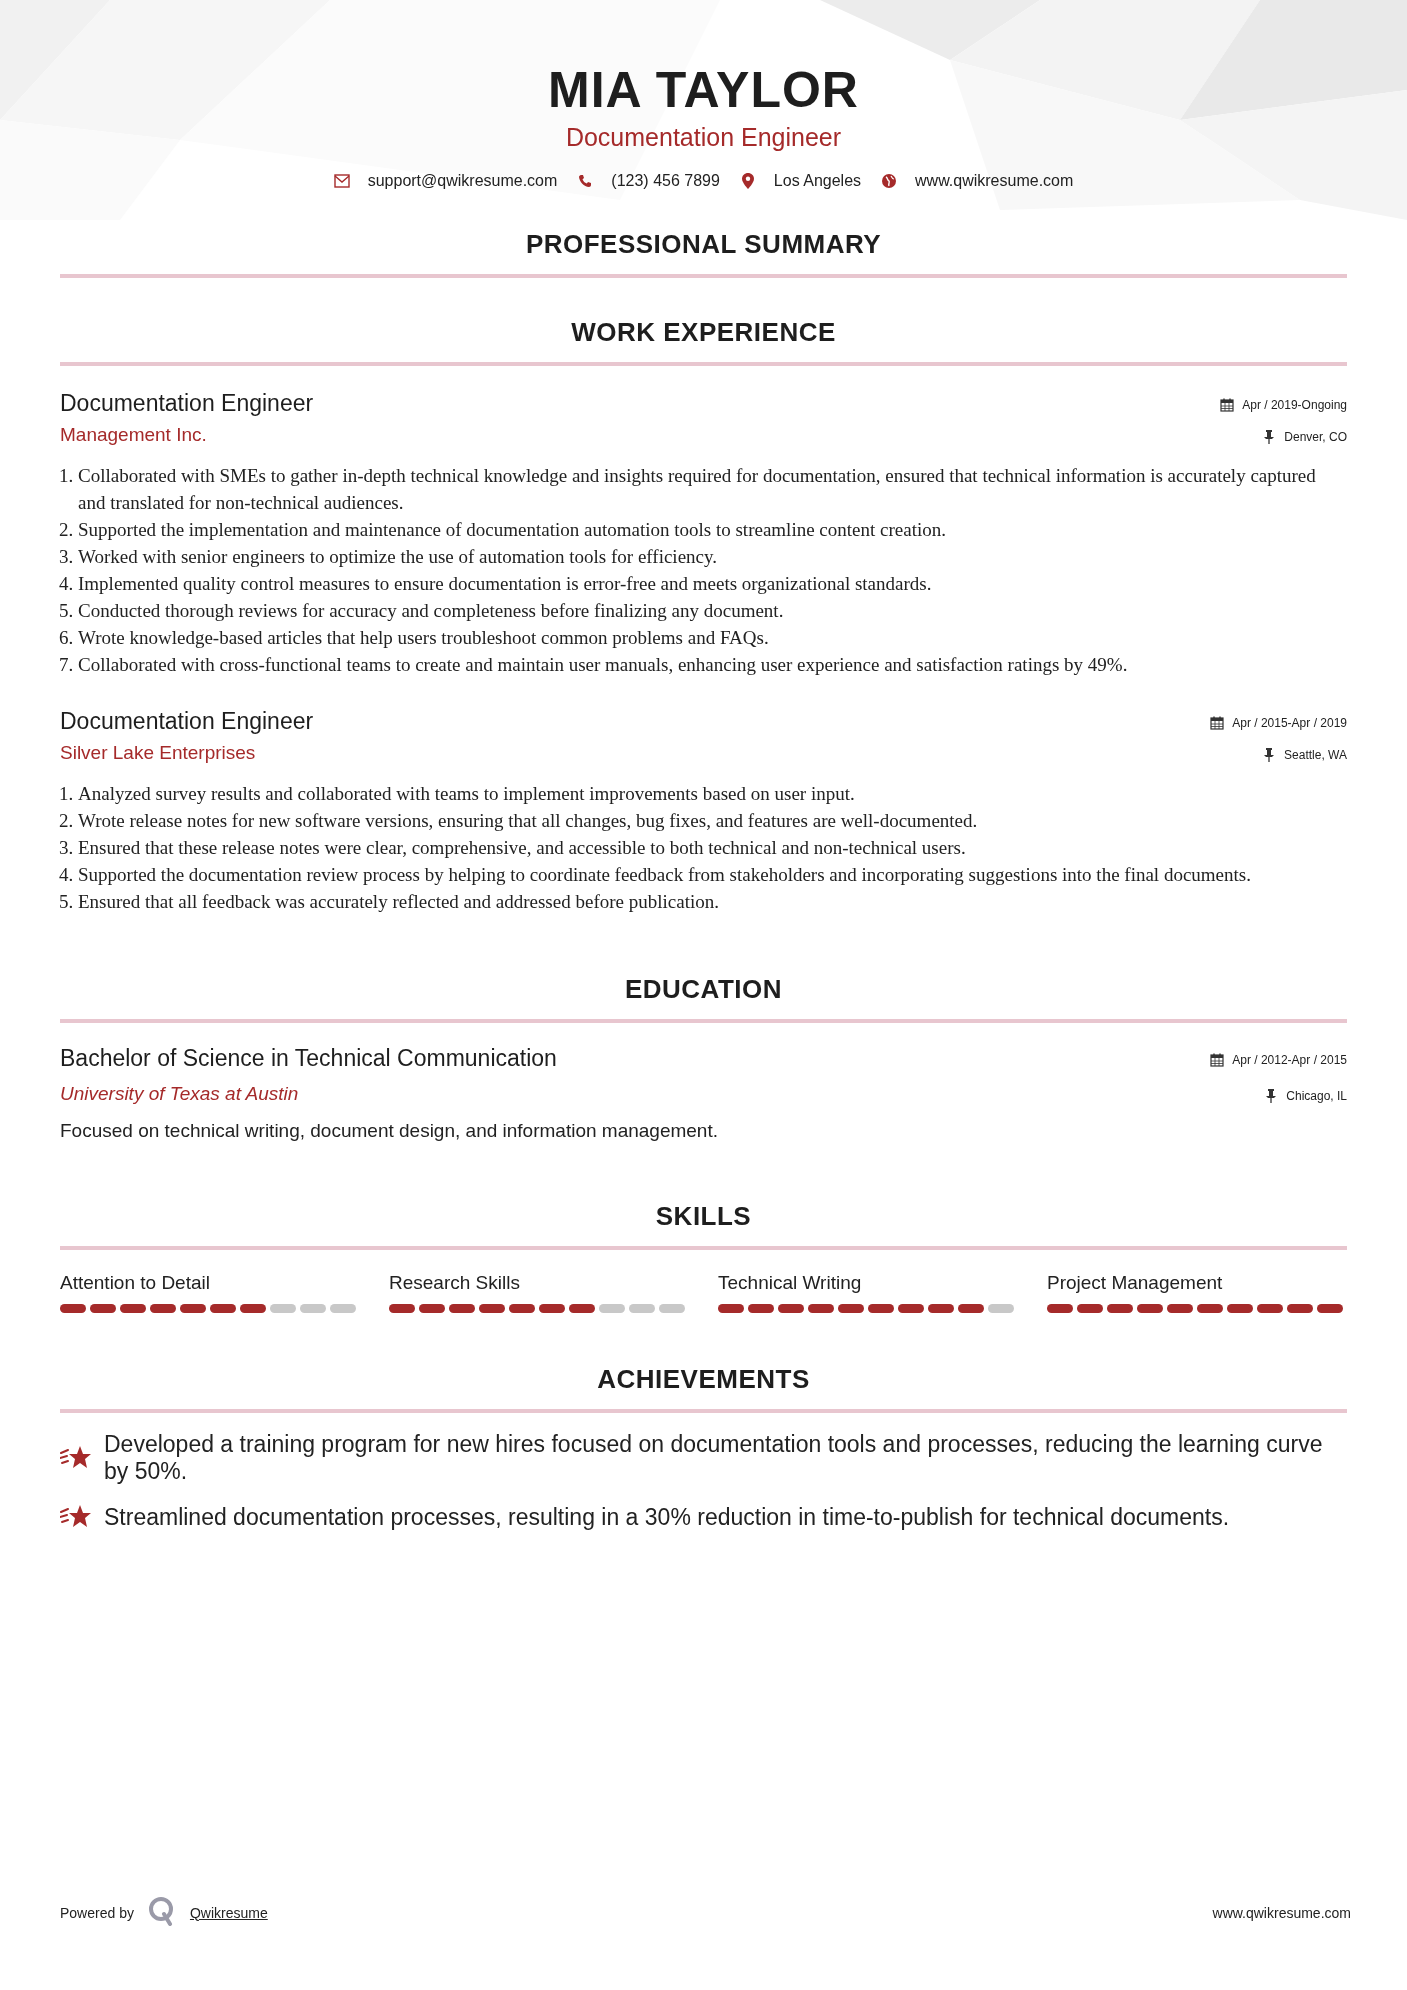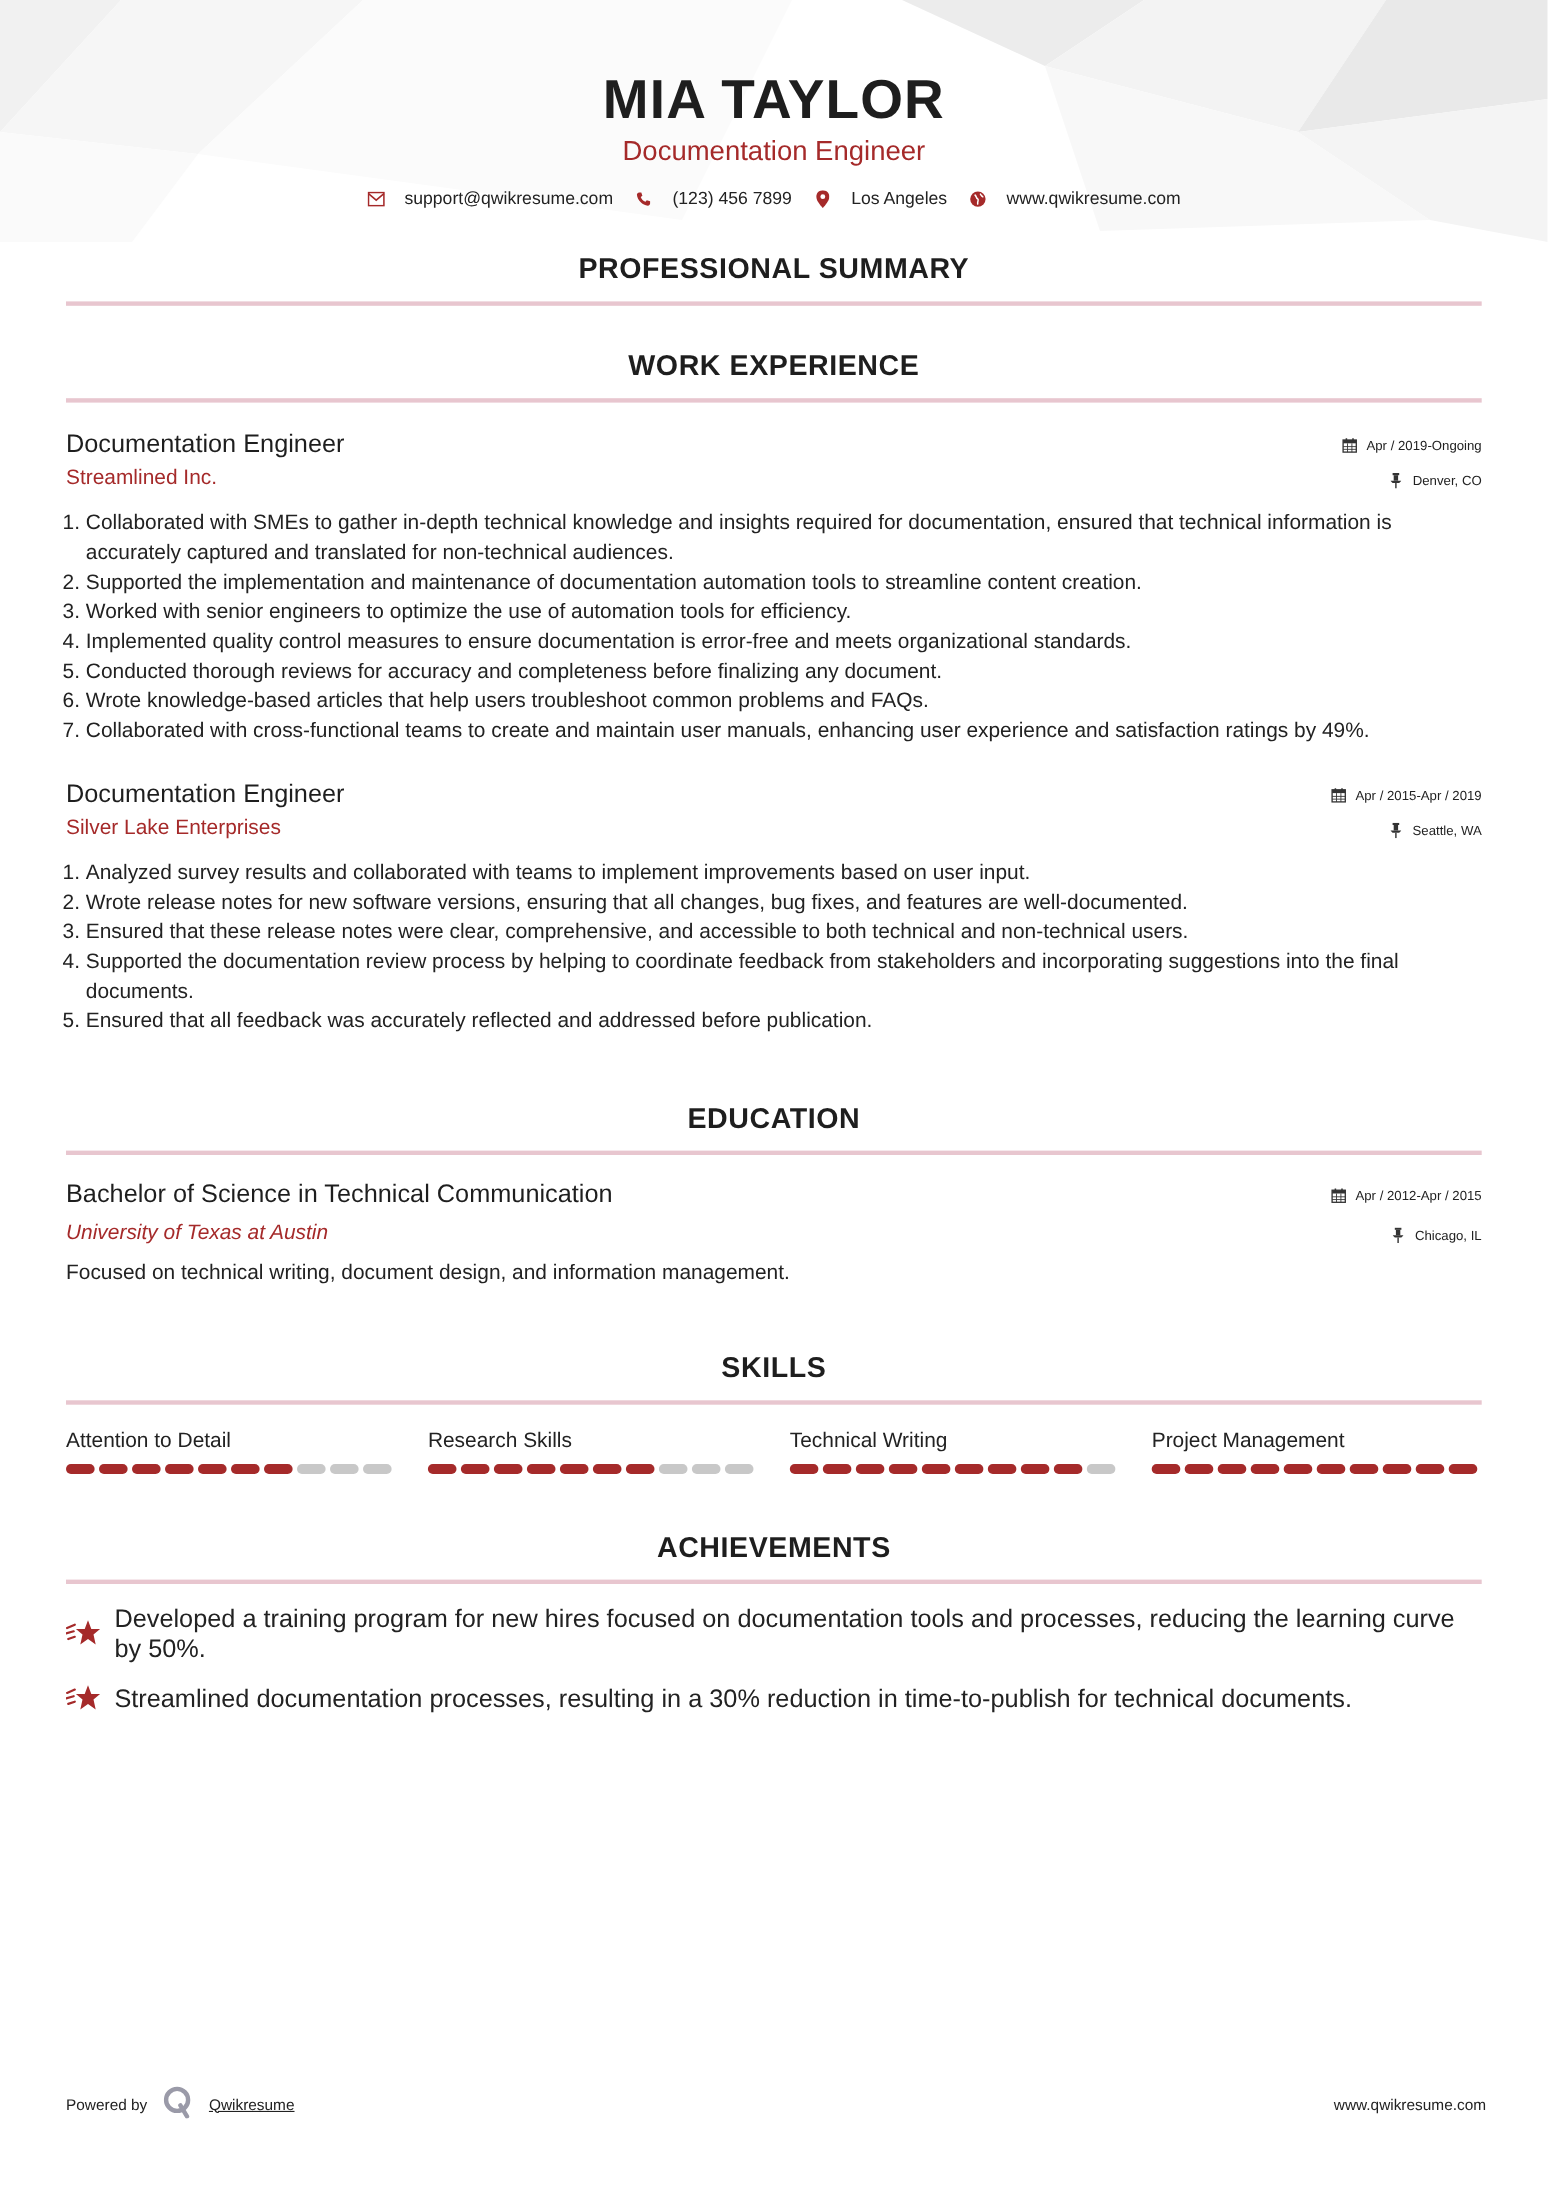--- a/index.html
+++ b/index.html
@@ -19,21 +19,21 @@
   .section-rule { height: 4px; background: #e8c6cf; margin-top: 14px; }
   .summary-text { font-size: 19px; line-height: 27px; color: #222; margin-top: 22px; }
   .job { margin-top: 20px; }
   .job-title { font-size: 23px; color: #1e1e1e; line-height: 30px; }
   .job-meta { font-size: 12px; color: #222; text-align: right; }
   .meta-row { display: flex; justify-content: flex-end; align-items: center; height: 22px; }
   .meta-row .ic { width: 14px; height: 14px; margin-right: 8px; display: inline-flex; align-items: center; justify-content: center; }
   .company { font-size: 19px; color: #a52a2a; line-height: 26px; margin-top: 4px; }
   .job-head-wrap { display: flex; justify-content: space-between; }
   .bullets { list-style: decimal; margin-top: 14px; padding-left: 18px; font-size: 19px; line-height: 27px; color: #222; }
-  .bullets li { padding-left: 0; }
+  .bullets li { padding-left: 0; font-family: Liberation Serif, serif; }
   .desc { font-size: 19px; line-height: 27px; margin-top: 10px; }
   .skills { display: flex; justify-content: space-between; margin-top: 20px; }
   .skill { width: 300px; }
   .skill-name { font-size: 19px; line-height: 26px; color: #222; }
   .skill-bar { display: flex; gap: 4px; margin-top: 8px; }
   .seg { width: 26px; height: 9px; border-radius: 5px; background: #c8c8c8; }
   .seg.on { background: #a52a2a; }
   .ach { display: flex; align-items: center; font-size: 23px; line-height: 27px; margin-top: 18px; }
   .ach .ic { width: 32px; height: 28px; margin-right: 12px; }
   .footer { position: absolute; left: 60px; right: 56px; top: 1896px; display: flex; justify-content: space-between; align-items: center; font-size: 14px; color: #222; }
@@ -110,21 +110,21 @@
   </section>
 
   <section class="section" style="margin-top:38px;">
     <h2 class="section-head">WORK EXPERIENCE</h2>
     <div class="section-rule"></div>
 
     <div class="job" style="margin-top:22px;">
       <div class="job-head-wrap">
         <div>
           <div class="job-title">Documentation Engineer</div>
-          <div class="company">Streamlined Inc.</div>
+          <div class="company">Management Inc.</div>
         </div>
         <div class="job-meta" style="padding-top:6px;">
           <div class="meta-row">
             <span class="ic">
               <svg width="14" height="14" viewBox="0 0 14 14">
                   <rect x="1" y="2" width="12" height="11" fill="none" stroke="#333" stroke-width="1.2"></rect>
                   <rect x="1" y="2" width="12" height="3" fill="#333"></rect>
                   <line x1="4" y1="0.5" x2="4" y2="3" stroke="#333" stroke-width="1.4"></line>
                   <line x1="10" y1="0.5" x2="10" y2="3" stroke="#333" stroke-width="1.4"></line>
                   <line x1="1" y1="8" x2="13" y2="8" stroke="#333" stroke-width="0.8"></line>

